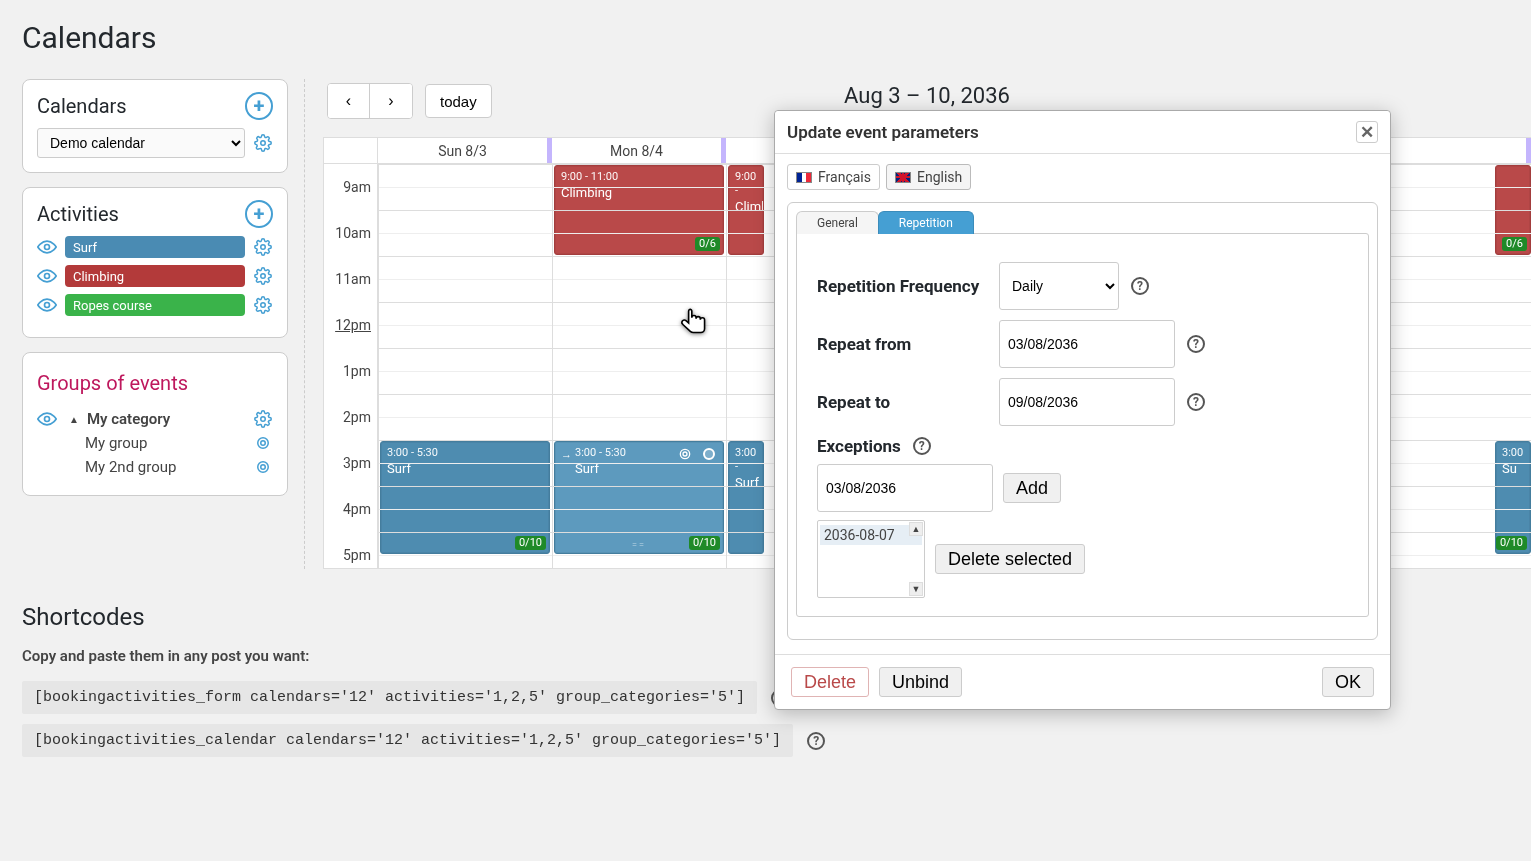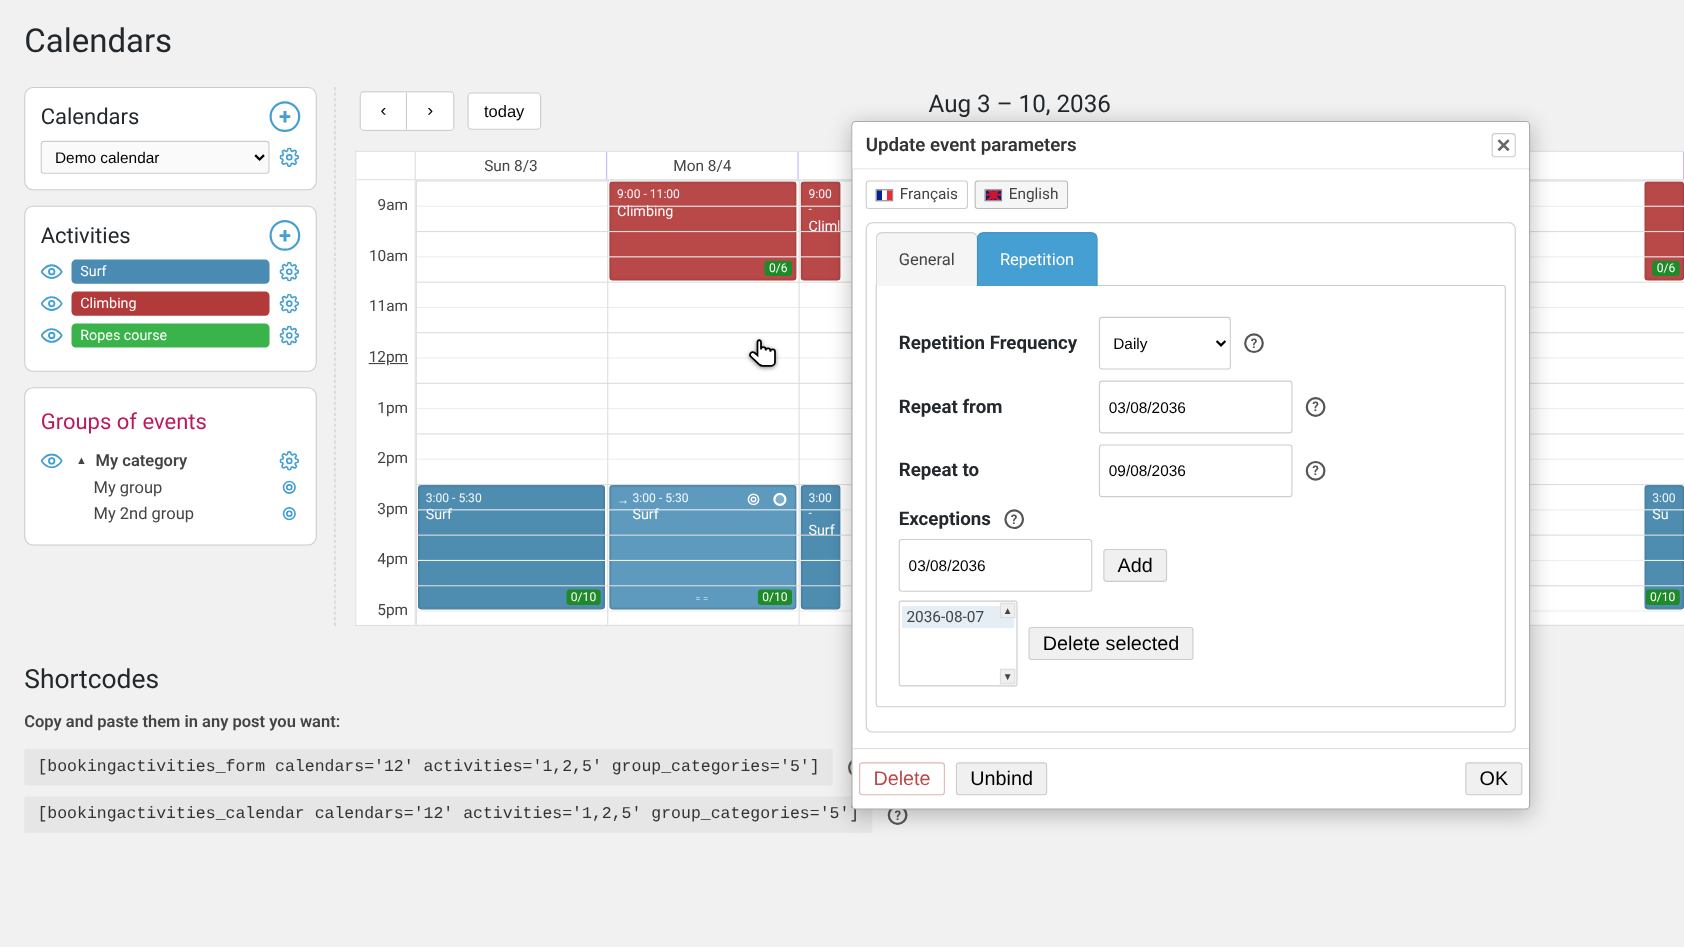--- a/index.html
+++ b/index.html
@@ -55,21 +55,21 @@
   .cal-top { display:flex; align-items:center; gap:12px; padding: 4px 0 18px 4px; position:relative; }
   .btn-grp { display:flex; border:1px solid #ccc; border-radius:4px; overflow:hidden; background:#fff;}
   .btn-grp button{ border:none; background:#fff; width:42px; height:34px; font-size:16px; cursor:pointer; }
   .btn-grp button:first-child{border-right:1px solid #ccc;}
   .today-btn{ border:1px solid #ccc; background:#fff; height:34px; padding:0 14px; border-radius:4px; font-size:15px; cursor:pointer;}
   .range-title { position:absolute; left:50%; top:4px; transform:translateX(-50%); font-size:22px; font-weight:400; color:#23282d; }
 
   .grid { position: relative; border:1px solid #ddd; background:#fff; width: 100%; height: 432px; overflow:hidden; border-right:none;}
   .grid-head { height:26px; border-bottom:1px solid #ddd; display:flex; background:#fff;}
   .grid-head-time{ width:54px; border-right:1px solid #ddd;}
-  .grid-head-day{ flex:1; text-align:left; font-size:14px; color:#444; border-right:1px solid #c4b5fd; display:flex;align-items:center;justify-content:center;}
+  .grid-head-day{ flex:1; text-align:left; font-size:14px; color:#444; border-right:5px solid #c4b5fd; display:flex;align-items:center;justify-content:center;}
   .grid-body{ position:relative; height:406px; }
   .time-col{ position:absolute; left:0; top:0; width:54px; height:100%; border-right:1px solid #ddd; z-index:2; background:#fff;}
   .hour-label{ position:absolute; right:6px; color:#444; font-size:14px; transform:translateY(-50%); }
   .hour-line { position:absolute; left:0; right:0; border-top:1px solid #ddd; z-index:1;}
   .hour-line.half{border-top-color:#eee;}
   .day-col-line{ position:absolute; top:0; bottom:0; border-right:1px solid #ddd; z-index:1;}
 
   .event {
     position:absolute; border-radius:3px; color:#fff; padding:4px 6px 2px 6px;
     font-size:12px; line-height:1.25; box-shadow:0 0 0 1px rgba(0,0,0,.05) inset; overflow:hidden;
@@ -101,37 +101,37 @@
   .flag.en::before{content:"";position:absolute;inset:0;
     background:
       linear-gradient(#cf142b,#cf142b) center/2px 100% no-repeat,
       linear-gradient(#cf142b,#cf142b) center/100% 2px no-repeat,
       linear-gradient(45deg,transparent 42%,#cf142b 42% 58%,transparent 58%),
       linear-gradient(-45deg,transparent 42%,#cf142b 42% 58%,transparent 58%),
       #00247d;
   }
   .tab-wrap{ border:1px solid #ccc; border-radius:6px; padding:8px 8px 22px 8px;}
   .tabs{ display:flex;}
-  .tab{ padding:15px 20px; border:1px solid #ccc; background:#f5f5f5; border-bottom:none; border-radius:6px 6px 0 0; font-size:15px; cursor:pointer; margin-right:-1px;}
+  .tab{ padding:4px 20px; border:1px solid #ccc; background:#f5f5f5; border-bottom:none; border-radius:6px 6px 0 0; font-size:12px; cursor:pointer; margin-right:-1px;}
   .tab.active{ background:#459fd3;color:#fff;border-color:#3b8cbb;}
   .tab-content{ border:1px solid #ccc; border-radius:0 3px 3px 3px; padding:18px 20px; margin-top:-1px;}
   .fld{ display:flex;align-items:center;margin:10px 0;gap:12px;}
   .fld label{ width:170px; font-weight:700; font-size:17px; color:#23282d;}
   .sel, .txt{ height:48px;border:1px solid #ccc;border-radius:3px;padding:4px 8px;font-size:14px;background:#fff;}
   .sel{width:120px;}
   .txt{width:176px;}
   .help{ width:20px; font-size:16px; color:#555;
     display:inline-flex;align-items:center;justify-content:center; width:18px;height:18px; border:2px solid #555; border-radius:50%; font-weight:700; font-size:12px; cursor:help;}
   .sub{margin-left:0;margin-top:8px;display:flex;align-items:center;gap:10px;}
   .btn{ border:1px solid #ccc;background:#f0f0f0;border-radius:3px;height:30px;padding:0 12px;font-size:18px;cursor:pointer;}
   .btn.red{color:#b94949;border-color:#e0b4b4;background:#fff;}
   .exc-box{ width:108px;height:78px;border:1px solid #ccc;border-radius:2px;padding:4px 2px;font-size:14px;background:#fff;position:relative;}
   .exc-box .scroll-up,.exc-box .scroll-down{position:absolute;right:1px;width:14px;height:14px;background:#eee;border:1px solid #ddd;font-size:9px;display:flex;align-items:center;justify-content:center;}
   .exc-box .scroll-up{top:1px;} .exc-box .scroll-down{bottom:1px;}
-  .modal-ft{ display:flex; justify-content:space-between; padding:12px 6px; border-top:1px solid #ddd;}
+  .modal-ft{ display:flex; justify-content:space-between; padding:12px 16px; border-top:1px solid #ddd;}
   .ft-left{display:flex;gap:10px;}
   .btn.ok{}
 
   
   .shortcodes{ padding:34px 22px 0 22px;}
   .sc-title{font-size:24px;font-weight:400;margin:0 0 16px 0;color:#23282d;}
   .sc-desc{font-size:15px;font-weight:600;margin-bottom:16px;}
   .sc-row{display:flex;align-items:center;gap:14px;margin:10px 0;}
   .code{ font-family:"Courier New",monospace; background:#e6e6e6; color:#333; padding:8px 12px; border-radius:2px; font-size:15px;}
 

